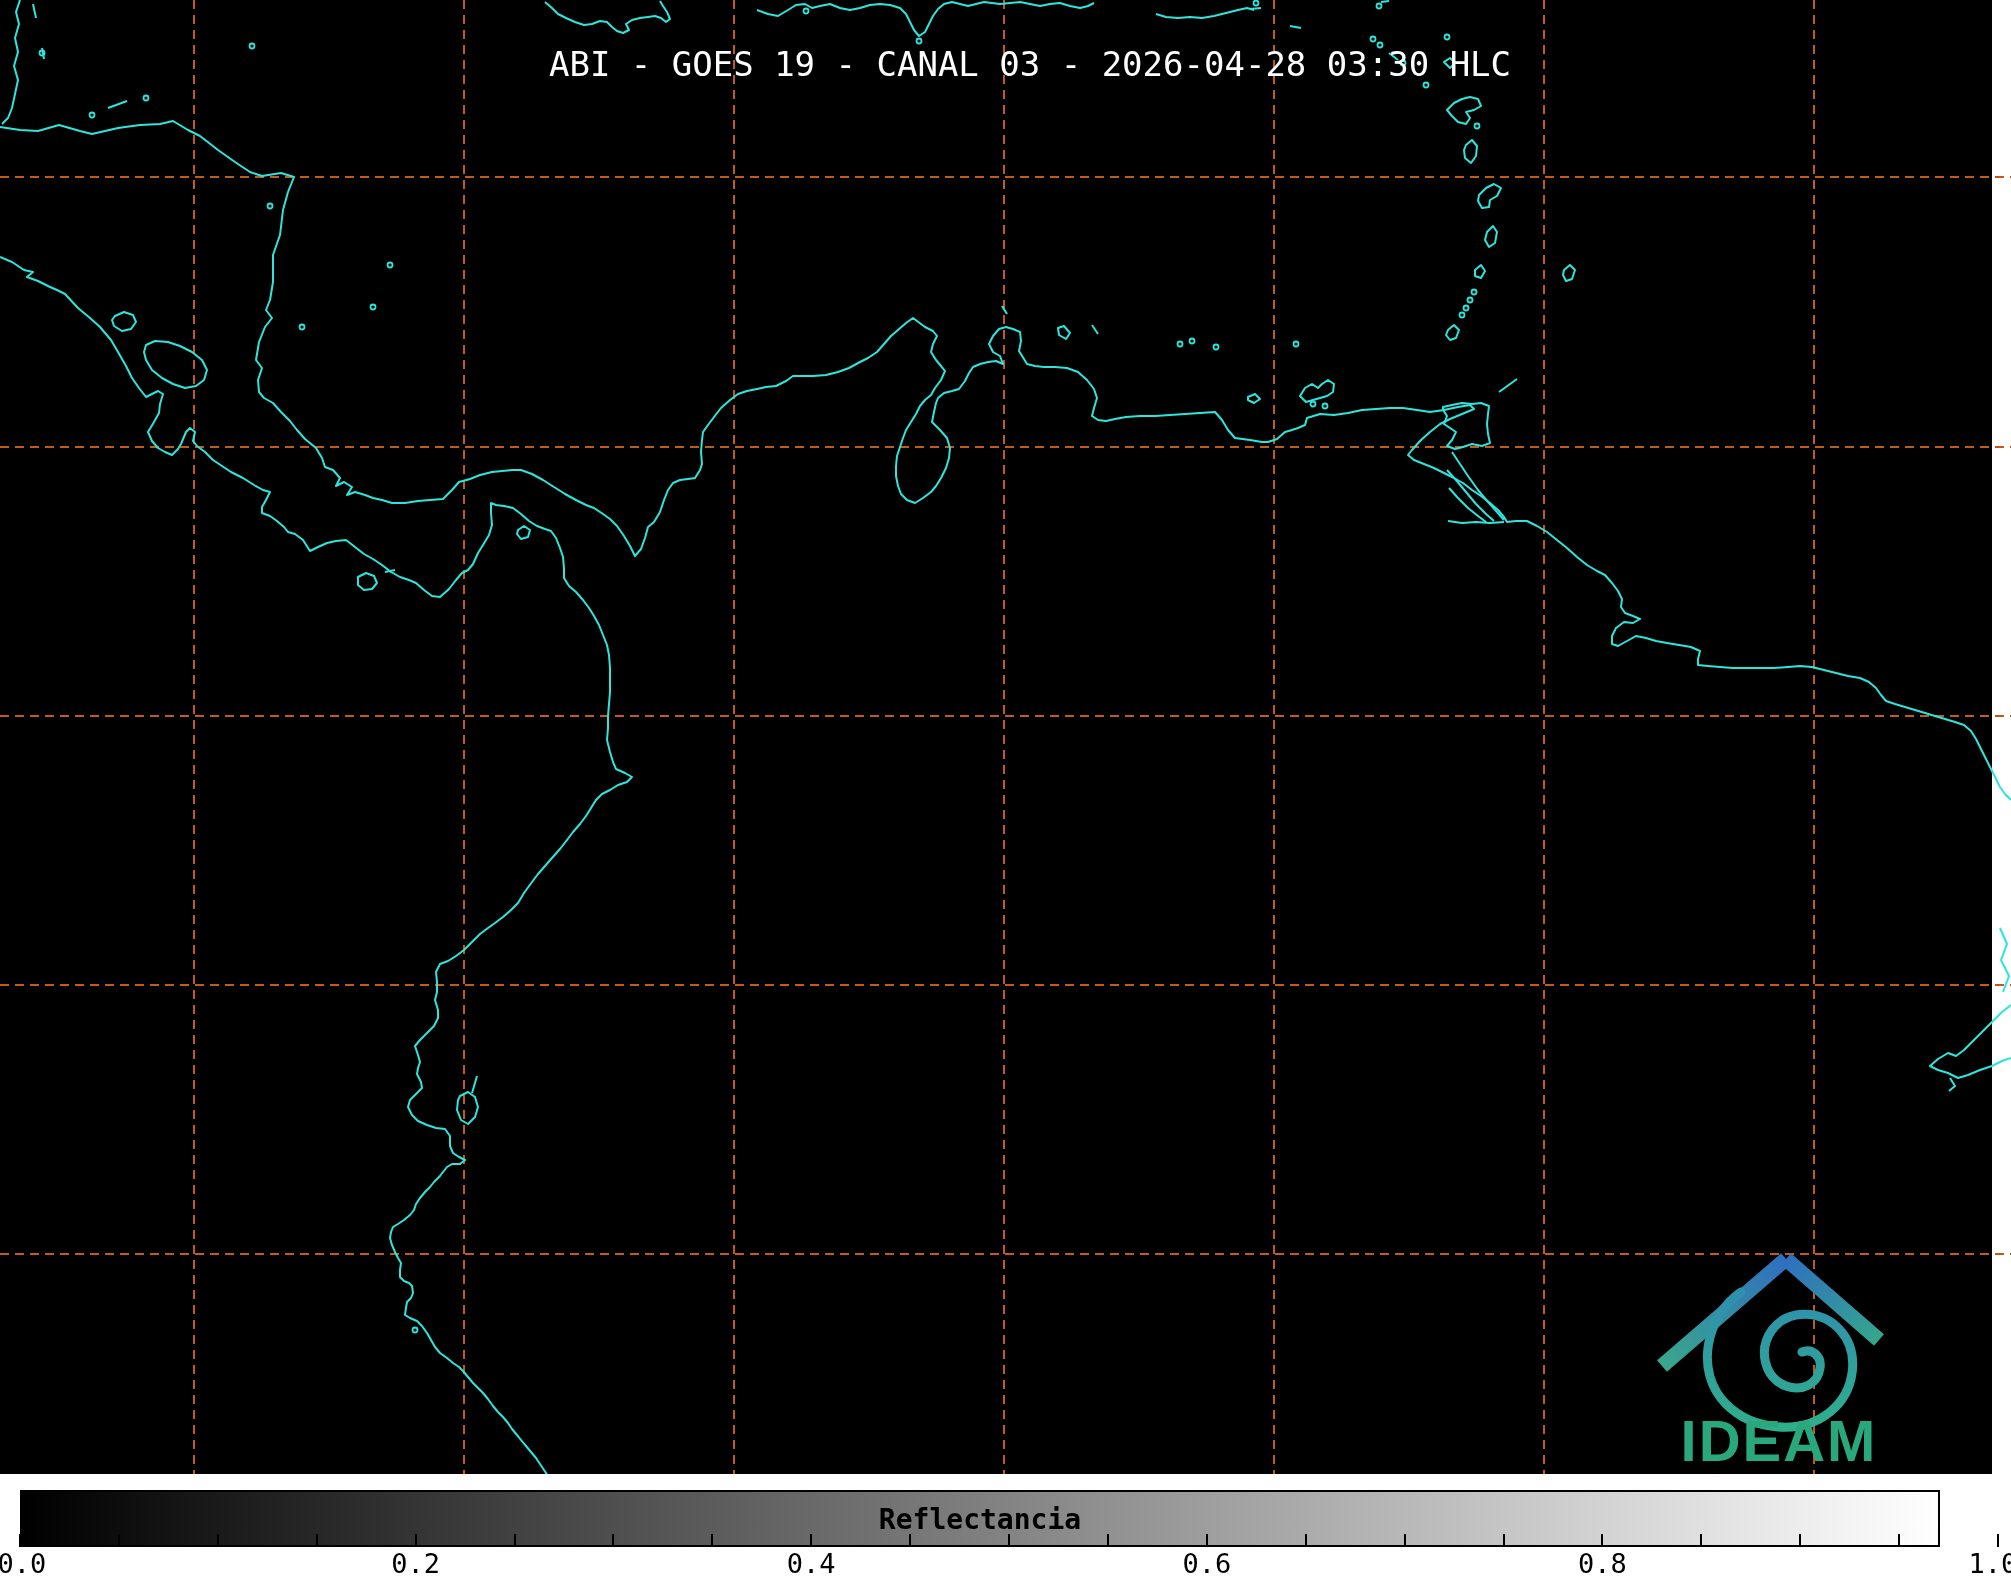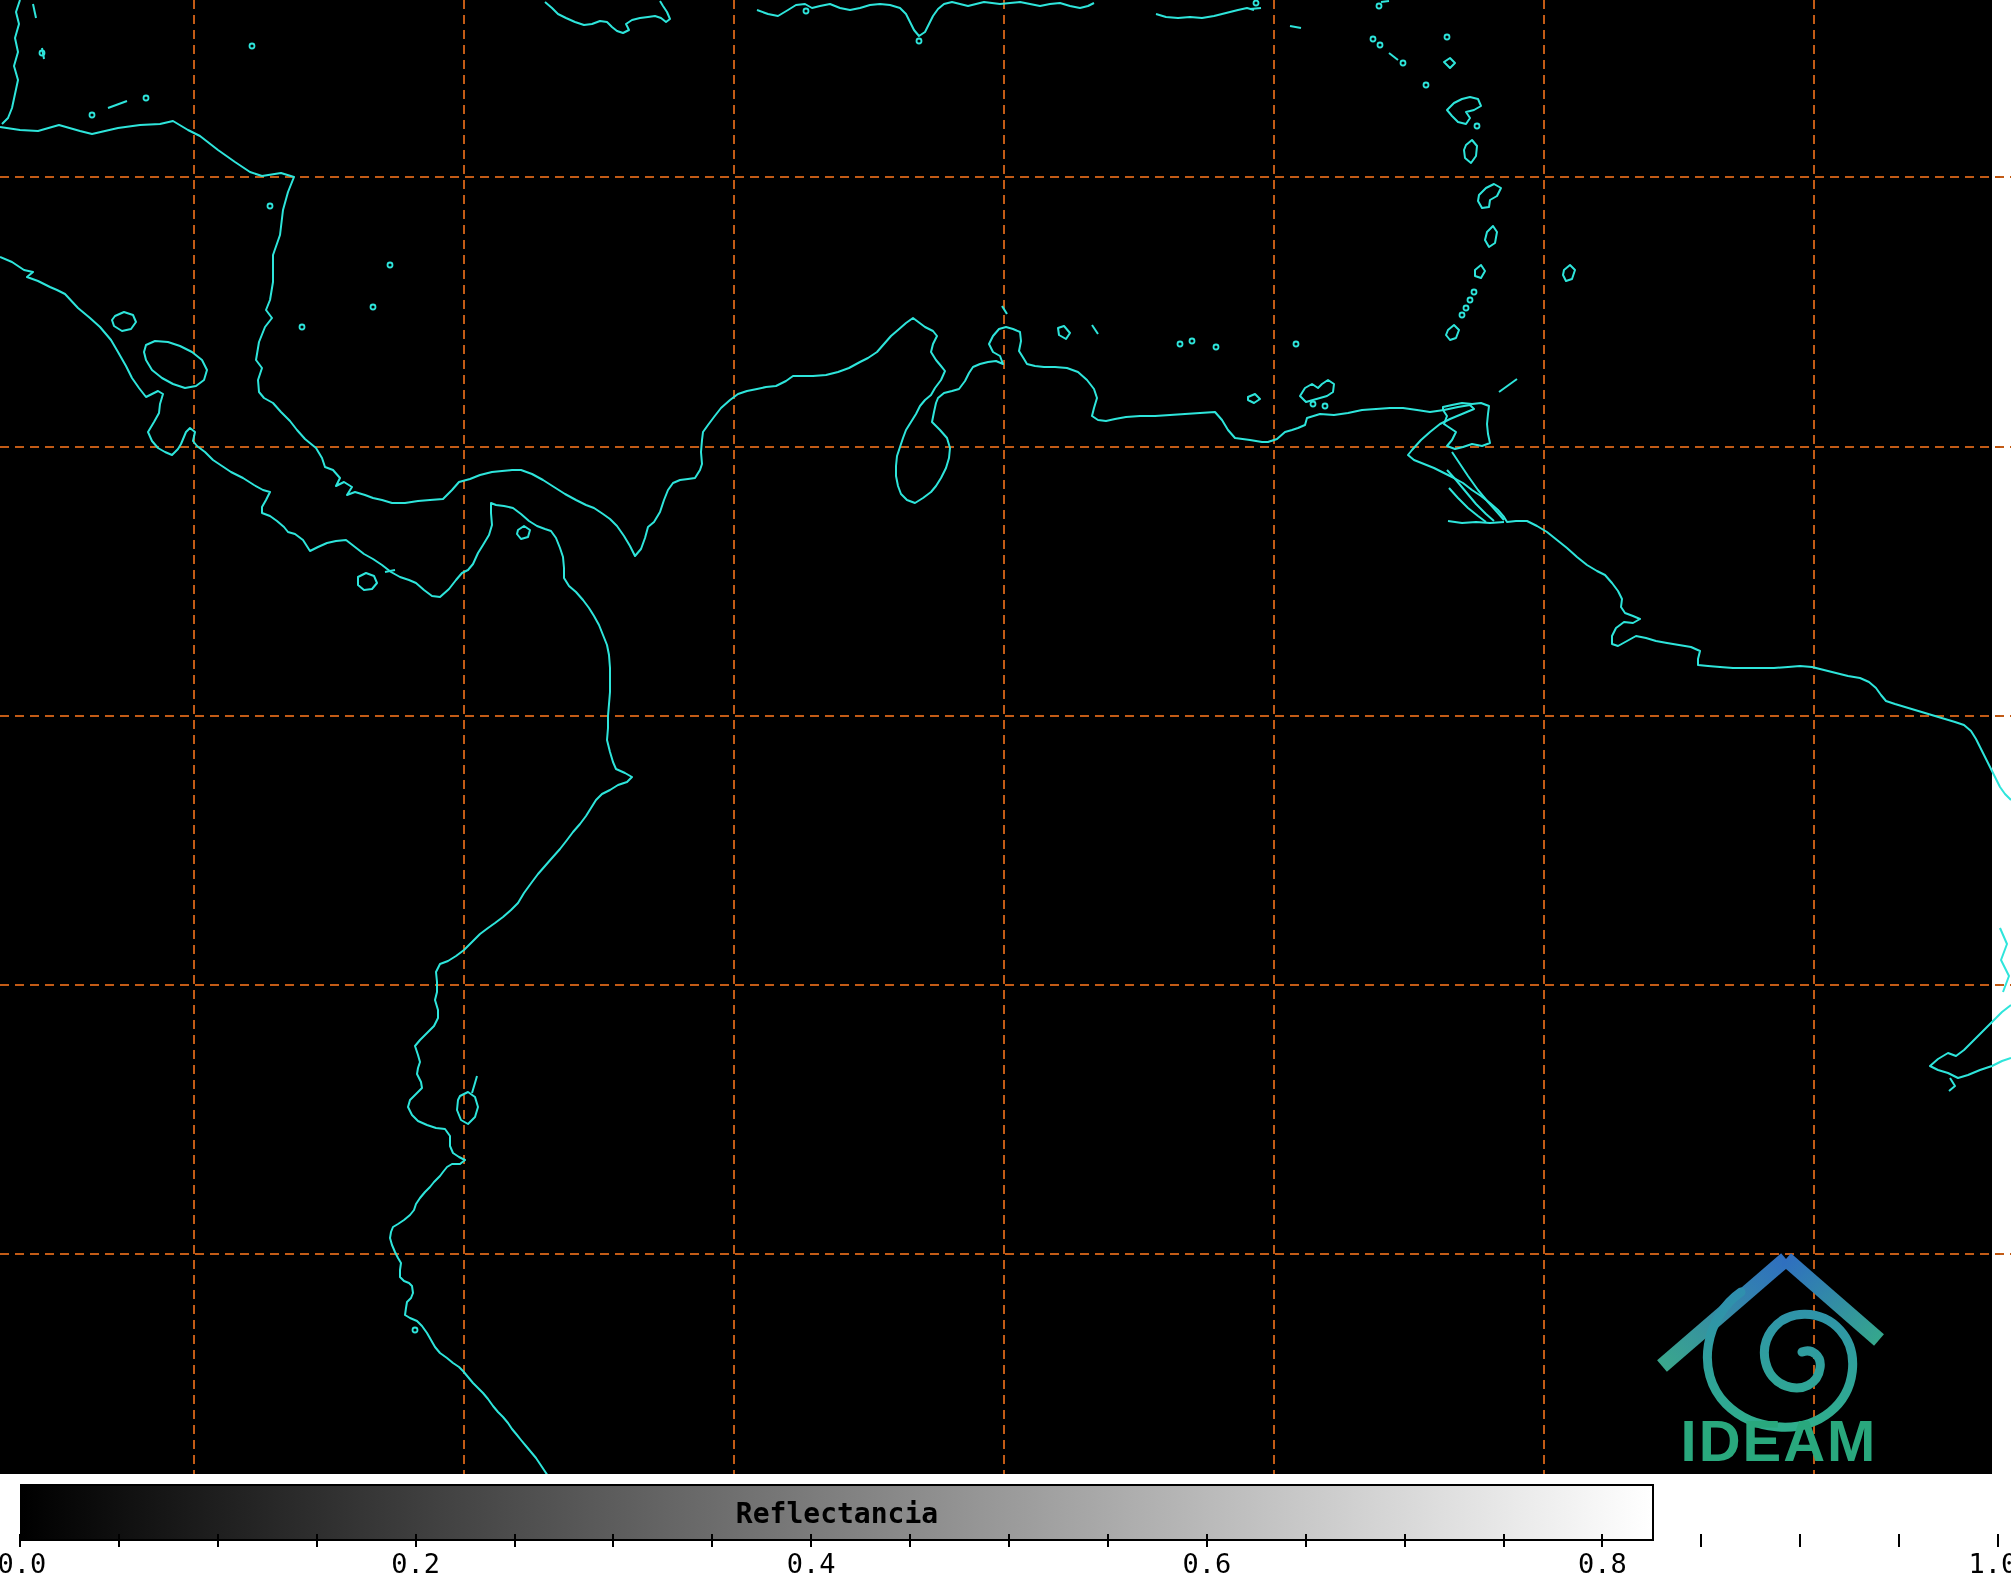--- a/index.html
+++ b/index.html
@@ -2,21 +2,21 @@
 <html><head>
 <meta charset="utf-8">
 <style>
   html,body{margin:0;padding:0;background:#111;}
   #stage{position:relative;width:2011px;height:1577px;background:#000;overflow:hidden;
          font-family:"DejaVu Sans Mono",monospace;}
   #mapsvg{position:absolute;left:0;top:0;}
   #map-title{position:absolute;left:1030px;top:44px;transform:translateX(-50%);
              color:#ffffff;font-size:34px;white-space:nowrap;letter-spacing:0px;}
   #footer{position:absolute;left:0;top:1474px;width:2011px;height:103px;background:#ffffff;}
-  #cbar{position:absolute;left:20px;top:10px;width:1634px;height:57px;
+  #cbar{position:absolute;left:20px;top:16px;width:1920px;height:57px;
         border:2px solid #000;box-sizing:border-box;
         background:linear-gradient(to right,#000000,#ffffff);}
   #cbar-label{position:absolute;left:50%;top:50%;transform:translate(-50%,-50%);
               color:#000;font-weight:bold;font-size:28px;font-family:"DejaVu Sans Mono",monospace;}
   .cb-tick{position:absolute;top:60px;width:2px;height:13px;background:#000;}
   .cb-ticklabel{position:absolute;top:74px;transform:translateX(-50%);
                 color:#000;font-size:27px;font-family:"DejaVu Sans Mono",monospace;}
   #logo-wordmark{font-family:"Liberation Sans",sans-serif;font-weight:bold;letter-spacing:2px;}
 </style>
 </head>
@@ -134,20 +134,21 @@
     <g id="ideam-logo">
       <g>
         <path d="M1662,1366 L1786,1259" stroke="url(#roofL)" stroke-width="15" fill="none"></path>
         <path d="M1786,1259 L1879,1340" stroke="url(#roofR)" stroke-width="15" fill="none"></path>
       </g>
       <path d="M1741,1292 C1706,1316 1694,1372 1726,1404 C1752,1430 1800,1436 1830,1412 C1856,1391 1860,1352 1840,1330 C1822,1310 1788,1308 1772,1330 C1758,1349 1764,1378 1786,1386 C1802,1392 1818,1384 1820,1368 C1822,1356 1812,1348 1802,1352" stroke="url(#spir)" stroke-width="9" fill="none" stroke-linecap="round"></path>
       <text id="logo-wordmark" x="1779" y="1461" text-anchor="middle" font-size="58" fill="#29A87D">IDEAM</text>
     </g>
   </svg>
 
+  <div id="map-title">ABI - GOES 19 - CANAL 03 - 2026-04-28 03:30 HLC</div>
 
   <div id="footer">
     <div id="cbar">
       <div id="cbar-label">Reflectancia</div>
     </div>
     <div id="cbar-axis">
         <div class="cb-tick" style="left: 19px;"></div>
         <div class="cb-tick" style="left: 117.9px;"></div>
         <div class="cb-tick" style="left: 216.8px;"></div>
         <div class="cb-tick" style="left: 315.7px;"></div>

